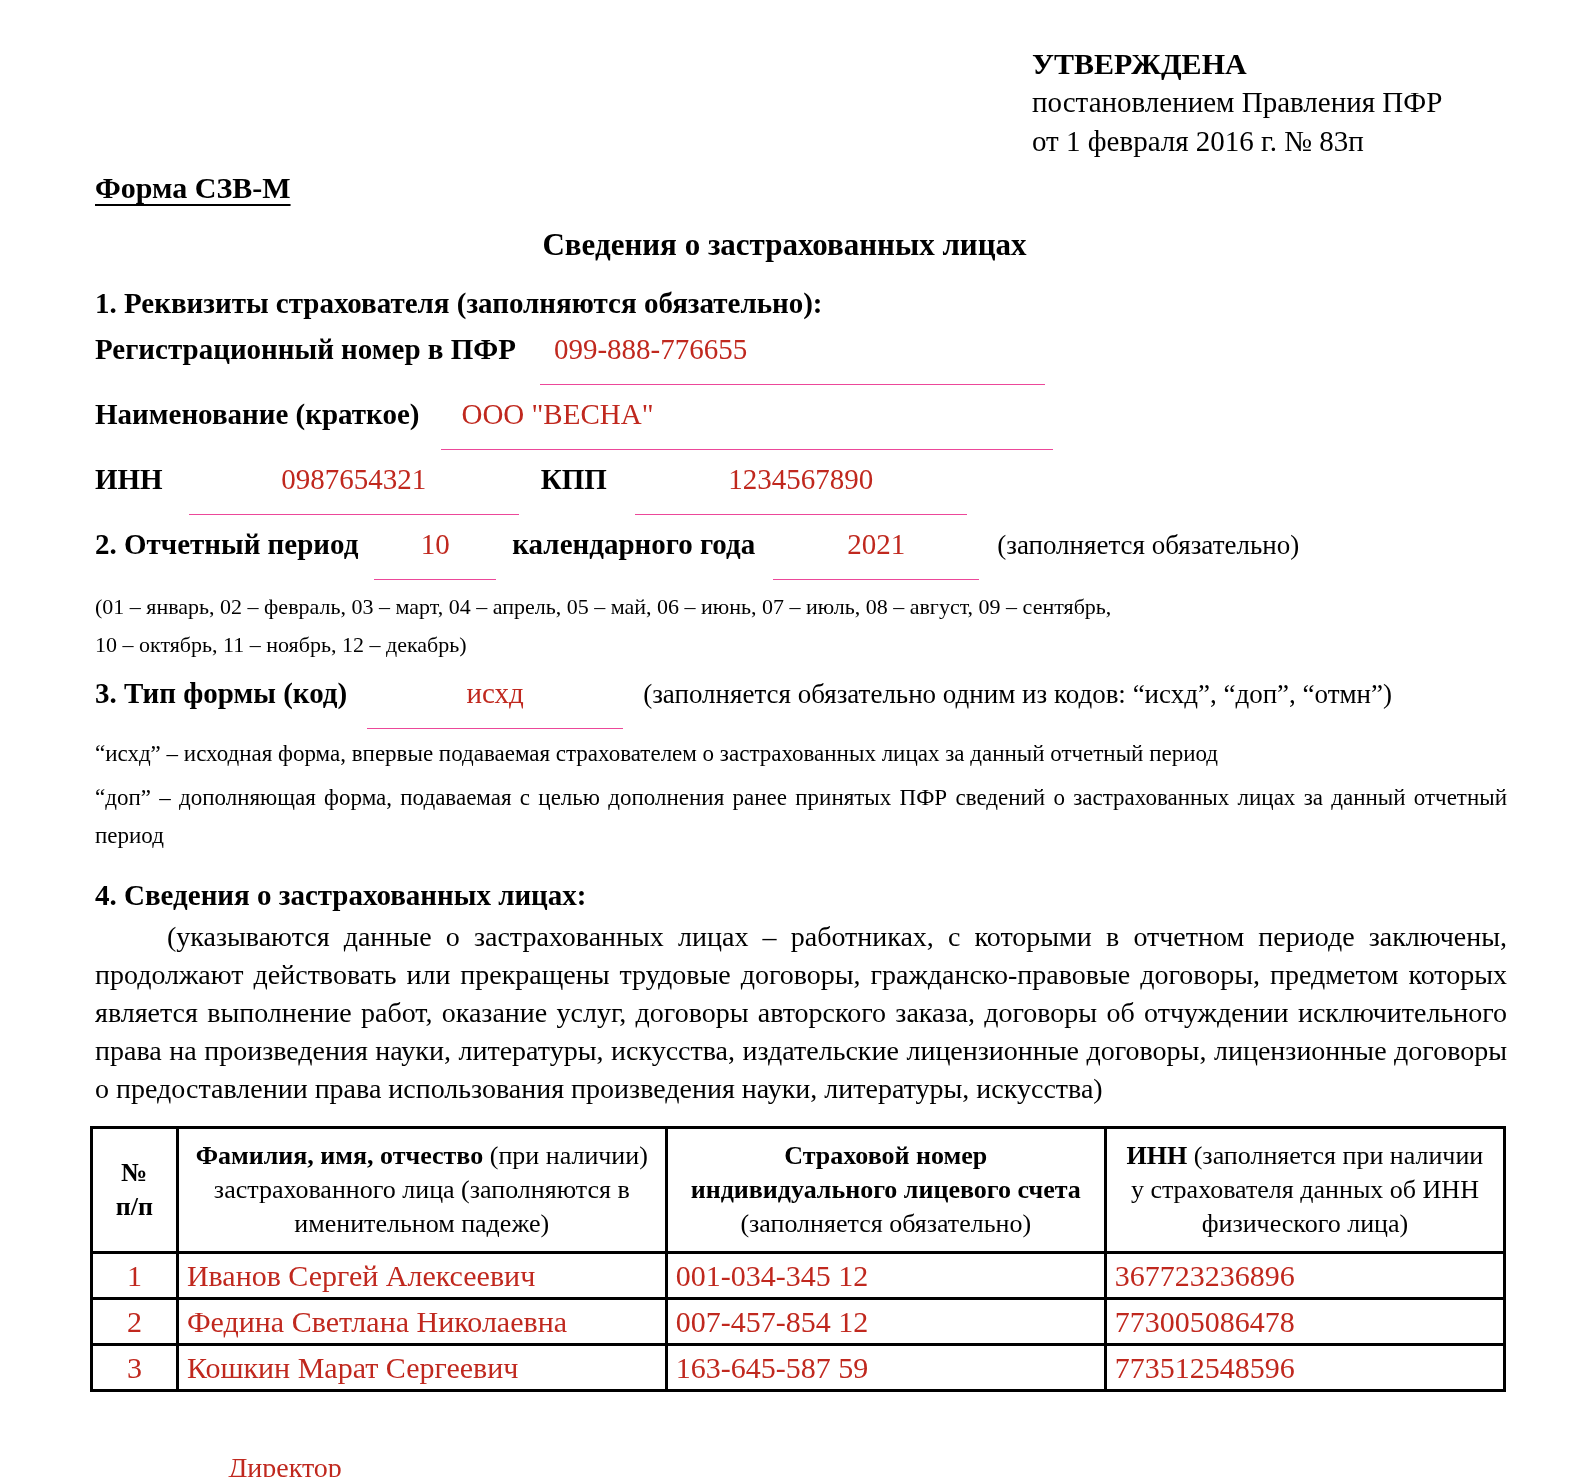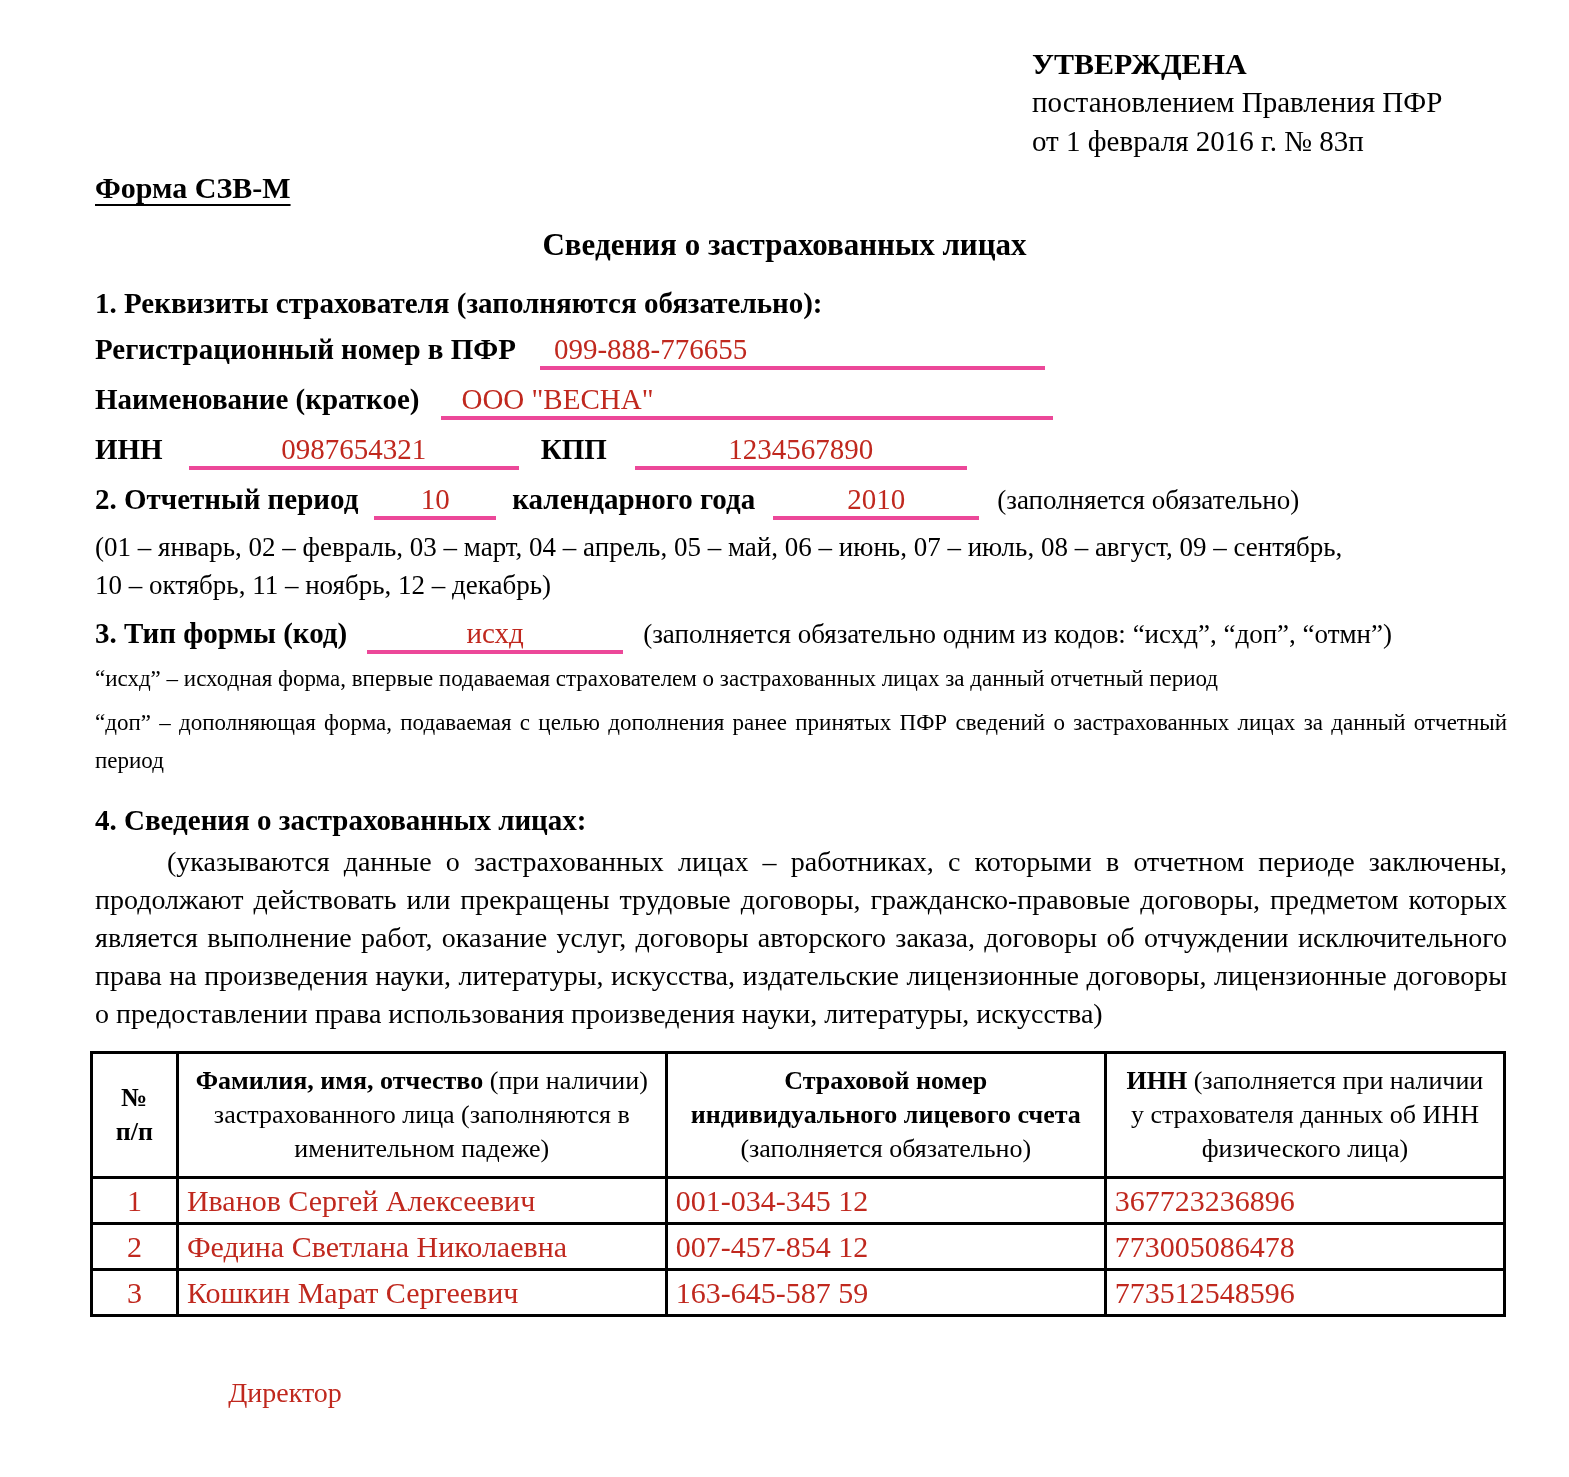--- a/index.html
+++ b/index.html
@@ -17,33 +17,33 @@
     margin:10px 0 0 95px; font-size:30px; font-weight:bold;
     text-decoration:underline; text-underline-offset:6px; text-decoration-thickness:2px;
   }
   .title { margin-top:22px; text-align:center; font-size:31px; font-weight:bold; }
   .content { margin-left:95px; width:1412px; }
   .sec-heading { font-weight:bold; font-size:29px; }
   .mt-sec { margin-top:24px; }
   .frow { margin-top:12px; font-size:29px; white-space:nowrap; }
   .lbl { font-weight:bold; }
   .fill {
-    display:inline-block; border-bottom:4px solid #ec4899;
-    vertical-align:baseline; line-height:34px; padding-bottom:0;
+    display:inline-block; border-bottom:1px solid #ec4899;
+    vertical-align:baseline; line-height:34px; padding-bottom:18px;
   }
   .fld-reg  { width:505px; margin-left:24px; text-align:left; padding-left:14px; }
   .fld-name { width:612px; margin-left:22px; text-align:left; padding-left:20px; }
   .fld-inn  { width:330px; margin-left:26px; text-align:center; }
   .lbl-kpp  { margin-left:22px; }
   .fld-kpp  { width:332px; margin-left:28px; text-align:center; }
   .fld-period { width:122px; margin:0 16px; text-align:center; }
   .fld-year   { width:206px; margin:0 18px; text-align:center; }
   .fld-code   { width:256px; margin:0 20px; text-align:center; }
   .note { font-size:27px; font-weight:normal; }
-  .months { margin-top:8px; font-size:27px; line-height:38px; }
+  .months { margin-top:8px; font-size:22px; line-height:38px; }
   .expl { margin:6px 0 0 0; font-size:23px; line-height:38px; text-align:justify; }
   .desc { margin:6px 0 0 0; font-size:28px; line-height:38px; text-align:justify; text-indent:72px; }
   table.ptable {
     margin-top:18px; margin-left:-5px; width:1416px;
     border-collapse:collapse; border:3px solid #000;
   }
   .ptable th, .ptable td { border:3px solid #000; }
   .ptable th {
     font-weight:normal; font-size:26px; line-height:34px;
     text-align:center; vertical-align:middle; padding:10px 14px;
@@ -82,21 +82,21 @@
 
     <div class="frow">
       <span class="lbl">Наименование (краткое)</span><span class="fill fld-name"><span class="red">ООО "ВЕСНА"</span></span>
     </div>
 
     <div class="frow">
       <span class="lbl">ИНН</span><span class="fill fld-inn"><span class="red">0987654321</span></span><span class="lbl lbl-kpp">КПП</span><span class="fill fld-kpp"><span class="red">1234567890</span></span>
     </div>
 
     <div class="frow mt-sec">
-      <span class="lbl">2. Отчетный период</span><span class="fill fld-period"><span class="red">10</span></span><span class="lbl">календарного года</span><span class="fill fld-year"><span class="red">2010</span></span><span class="note">(заполняется обязательно)</span>
+      <span class="lbl">2. Отчетный период</span><span class="fill fld-period"><span class="red">10</span></span><span class="lbl">календарного года</span><span class="fill fld-year"><span class="red">2021</span></span><span class="note">(заполняется обязательно)</span>
     </div>
     <div class="months">
       <span>(01 – январь, 02 – февраль, 03 – март, 04 – апрель, 05 – май, 06 – июнь, 07 – июль, 08 – август, 09 – сентябрь,</span><br>
       <span>10 – октябрь, 11 – ноябрь, 12 – декабрь)</span>
     </div>
 
     <div class="frow mt-sec">
       <span class="lbl">3. Тип формы (код)</span><span class="fill fld-code"><span class="red">исхд</span></span><span class="note">(заполняется обязательно одним из кодов: “исхд”, “доп”, “отмн”)</span>
     </div>
     <p class="expl">“исхд” – исходная форма, впервые подаваемая страхователем о застрахованных лицах за данный отчетный период</p>

